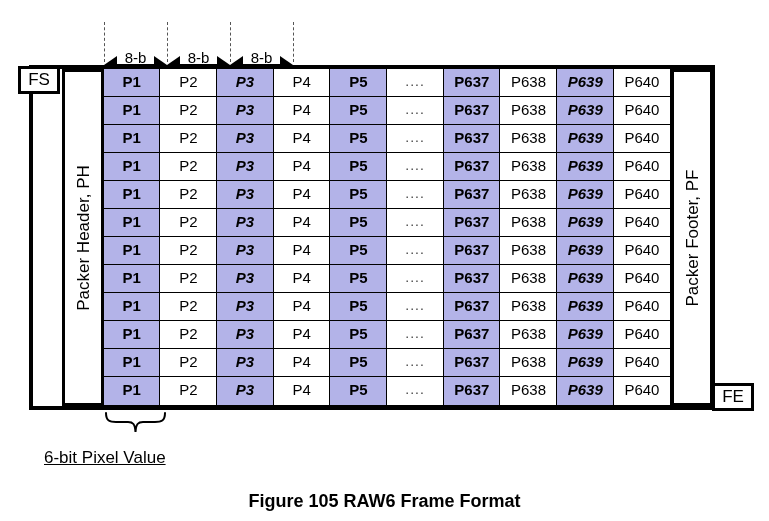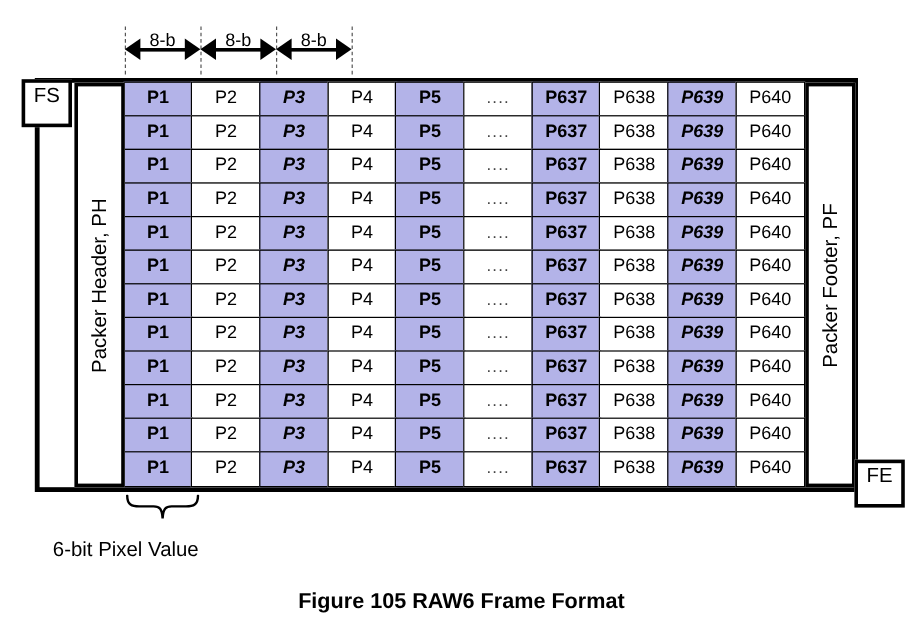--- a/index.html
+++ b/index.html
@@ -26,21 +26,21 @@
   }
   .dash-guide {
     position: absolute;
     top: 22px;
     width: 0;
     height: 40px;
     border-left: 1.5px dashed #555555;
   }
   .measure-span {
     position: absolute;
-    top: 21px;
+    top: 45px;
     height: 22px;
   }
   .measure-label {
     position: absolute;
     top: 5px;
     width: 100%;
     text-align: center;
     font-size: 15px;
     line-height: 15px;
     font-weight: normal;
@@ -74,21 +74,21 @@
     height: 345px;
     border: 4px solid #000;
     box-sizing: border-box;
     background: #fff;
   }
 
   
   .marker-box {
     position: absolute;
     width: 42px;
-    height: 40px;
+    height: 28px;
     border: 3px solid #000;
     background: #fff;
     box-sizing: border-box;
     font-size: 17px;
     line-height: 22px;
     text-align: center;
     z-index: 6;
   }
   #fs-box { left: 18px;  top: 66px; }
   #fe-box { left: 712px; top: 383px; }
@@ -156,20 +156,21 @@
     height: 22px;
   }
   #brace-wrap svg { display: block; }
   #brace-label {
     position: absolute;
     left: 44px;
     top: 448px;
     font-size: 17px;
     line-height: 20px;
     white-space: nowrap;
+    text-decoration: underline;
   }
   #figure-caption {
     position: absolute;
     left: 0;
     top: 490px;
     width: 769px;
     text-align: center;
     font-size: 18px;
     font-weight: bold;
     line-height: 22px;

